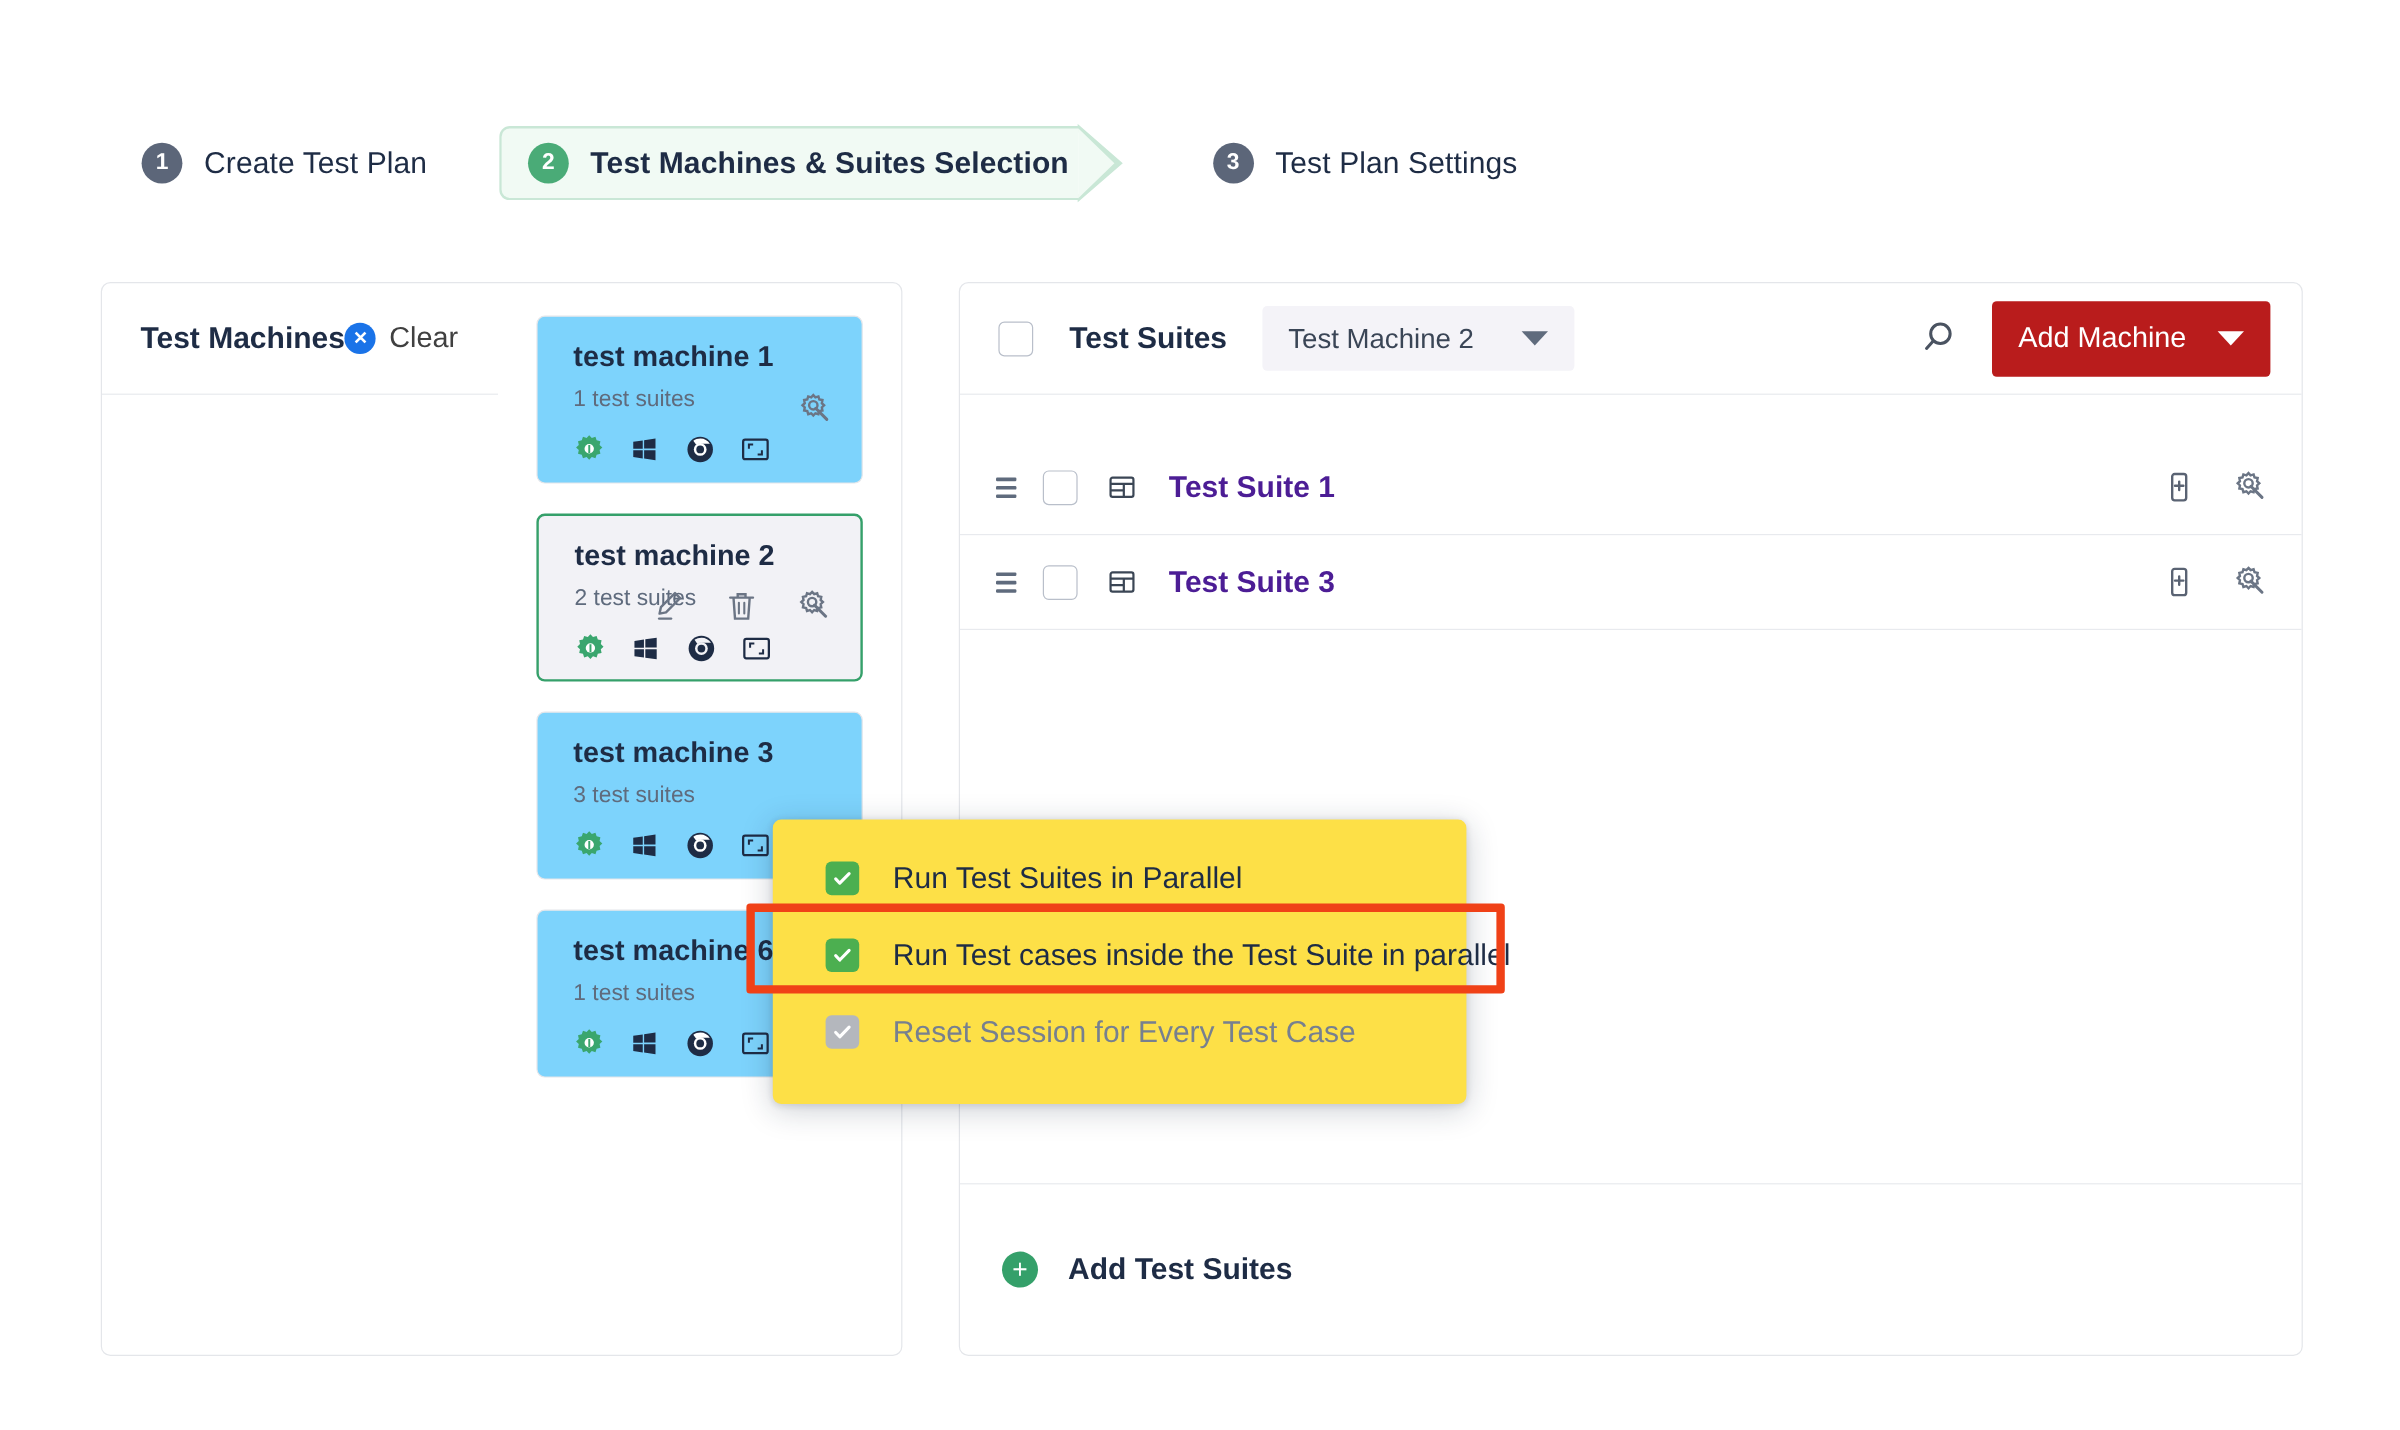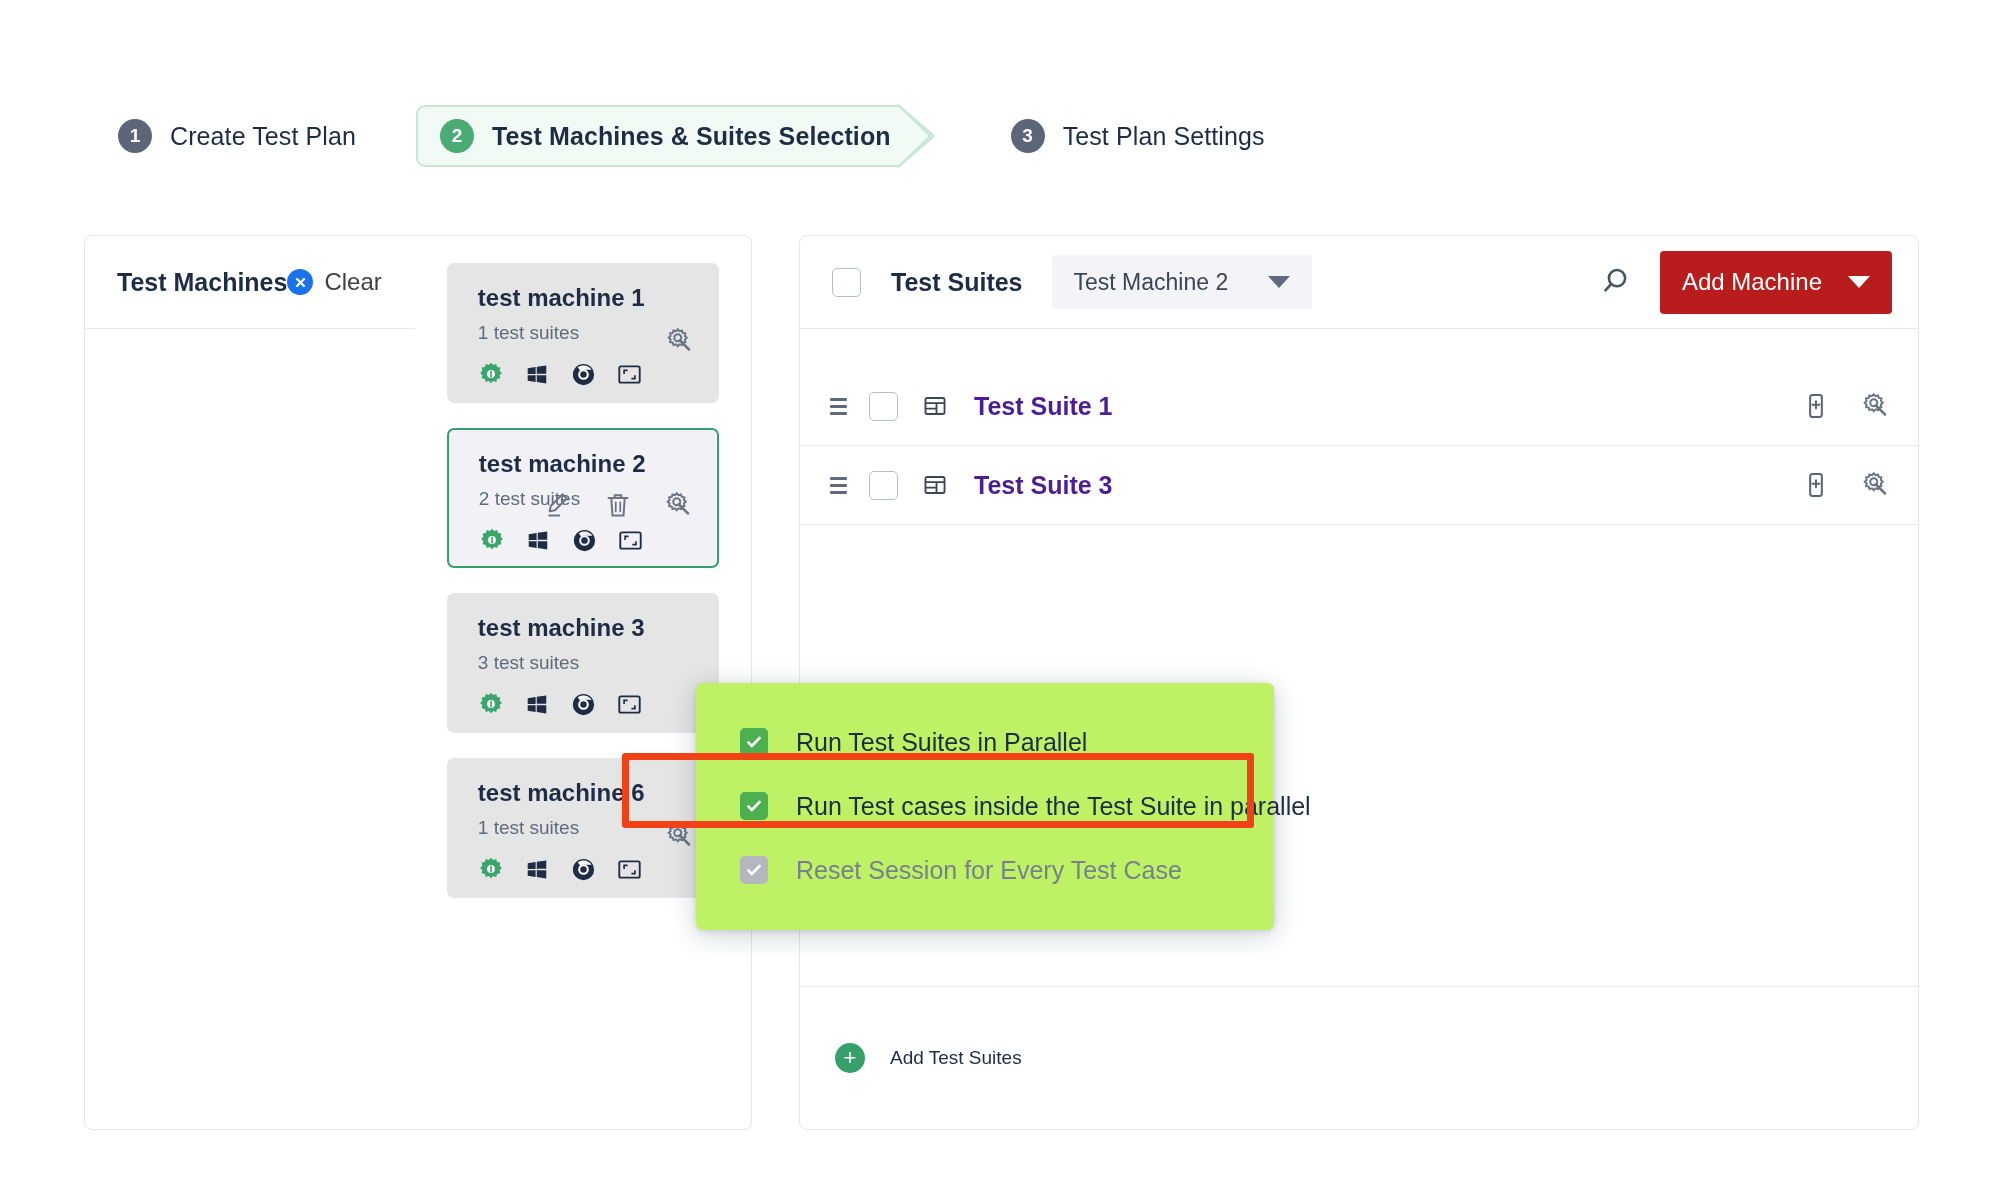--- a/index.html
+++ b/index.html
@@ -169,21 +169,21 @@
     box-sizing: border-box;
   }
   .machine-card {
     position: relative;
     border: 1px solid #e4e6ea;
     border-radius: 7px;
     height: 140px;
     box-sizing: border-box;
     padding: 22px 26px 0 30px;
     margin-bottom: 25px;
-    background: #e5e5e5;
+    background: #7dd3fc;
     cursor: pointer;
   }
   .machine-card.selected {
     border: 2px solid #35a06a;
     background: #f2f2f6;
   }
   .machine-name {
     font-size: 24px;
     font-weight: bold;
     color: #1e2c45;
@@ -334,36 +334,36 @@
     background: #35a06a;
     color: #fff;
     display: flex;
     align-items: center;
     justify-content: center;
     font-size: 22px;
     line-height: 1;
     flex: 0 0 auto;
   }
   .add-suites-label {
-    font-size: 19px;
-    font-weight: normal;
+    font-size: 25px;
+    font-weight: bold;
     color: #1e2c45;
     margin-left: 25px;
   }
 
   
   .menu {
     position: absolute;
-    left: 696px;
+    left: 644px;
     top: 683px;
     width: 578px;
-    background: #bef264;
+    background: #fde047;
     border-radius: 7px;
     box-shadow: 0 5px 26px rgba(25,35,60,.22), 0 1px 5px rgba(25,35,60,.12);
-    padding: 27px 0 28px 0;
+    padding: 17px 0 28px 0;
     box-sizing: border-box;
     z-index: 40;
   }
   .menu-item {
     height: 64px;
     display: flex;
     align-items: center;
     padding-left: 44px;
     box-sizing: border-box;
     cursor: pointer;

